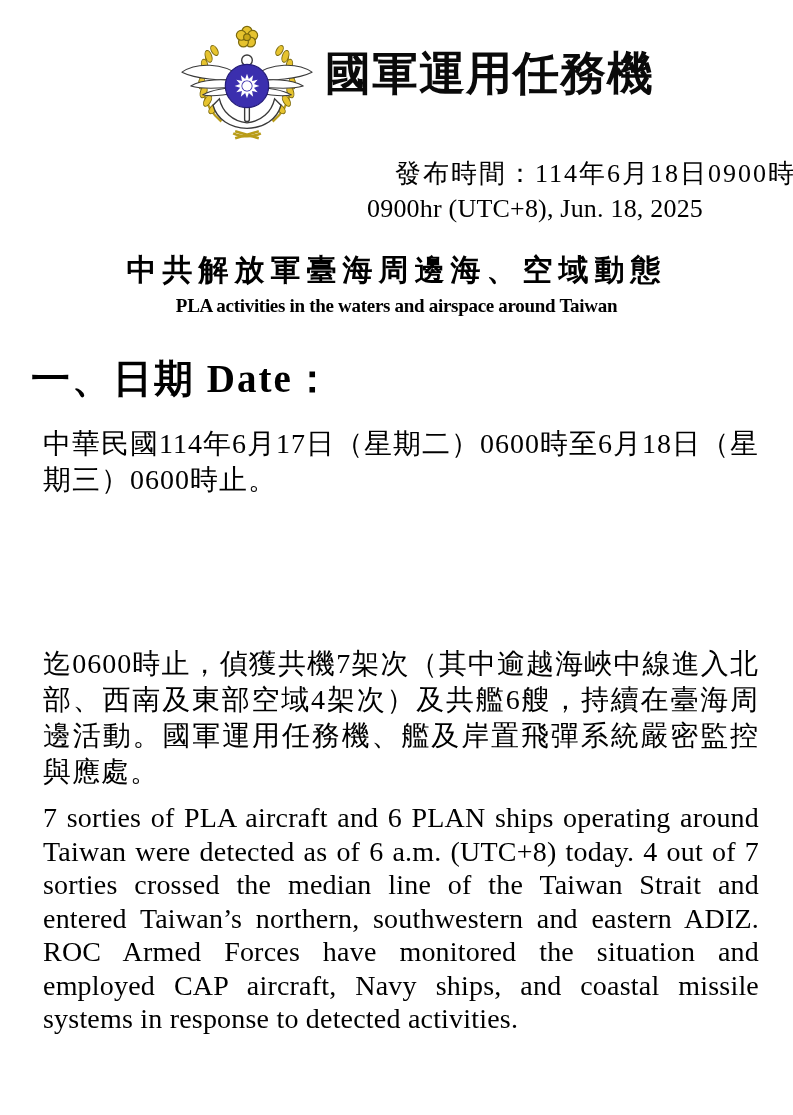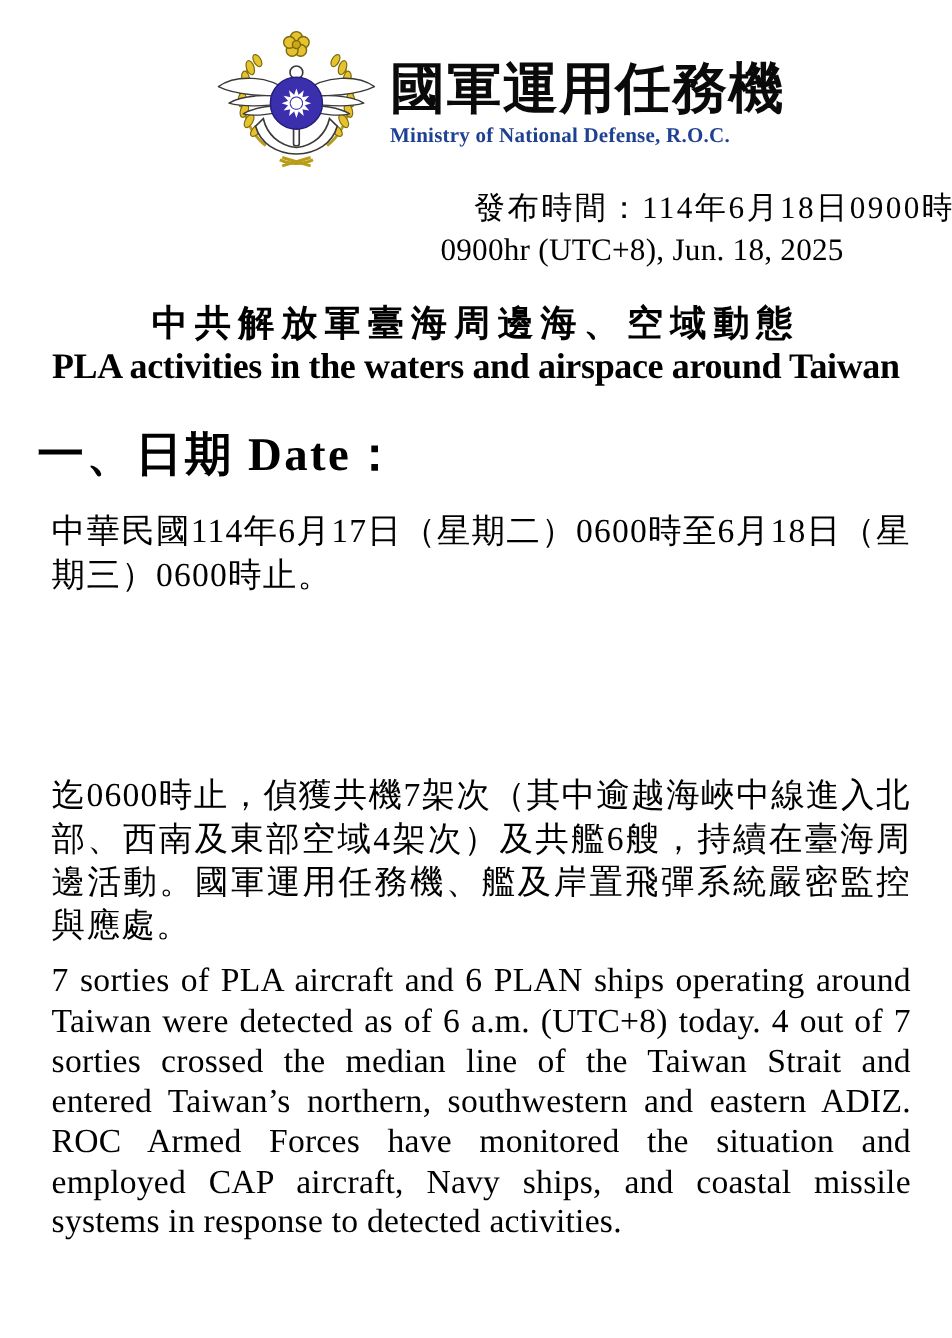--- a/index.html
+++ b/index.html
@@ -23,21 +23,21 @@
     font-size:17.5px; font-weight:bold; color:#1f4191;
     letter-spacing:0.2px; white-space:nowrap; margin-top:2px;
   }
   
   .release { position:absolute; left:367px; top:156px; font-size:26px; line-height:35px; }
   .release .cjk-line { letter-spacing:2px; white-space:nowrap;margin-left:28px; }
   .release .en-line { letter-spacing:0.2px; white-space:nowrap; }
   
   .doc-title { position:absolute; left:0; top:251px; width:793px; text-align:center; }
   .doc-title .cn { font-size:30px; font-weight:bold; letter-spacing:6px; line-height:38px; }
-  .doc-title .en { font-size:30px; font-weight:bold; letter-spacing:-0.3px; line-height:34px; }
+  .doc-title .en { font-size:19px; font-weight:bold; letter-spacing:-0.3px; line-height:34px; }
   
   .sec-heading {
     position:absolute; left:31px; width:720px;
     font-size:39px; font-weight:bold; letter-spacing:2px; white-space:nowrap;
   }
   .para {
     position:absolute; left:43px; width:716px;
     font-size:28px; text-align:justify;
   }
   .para.cjk { line-height:36px; letter-spacing:1px;margin-top:16px; }
@@ -128,21 +128,20 @@
     </g>
 
     <g stroke="#b99c18" stroke-width="2.6" fill="none">
       <path d="M56,112 C64,116 76,116 84,112"></path>
       <path d="M58,117 L82,110 M58,110 L82,117"></path>
     </g>
   </svg>
 
   <div class="wordmark">
     <div class="org-cn">國軍運用任務機</div>
-    <div class="org-en">Ministry of National Defense, R.O.C.</div>
   </div>
 
   <div class="release">
     <div class="cjk-line">發布時間：114年6月18日0900時</div>
     <div class="en-line">0900hr (UTC+8), Jun. 18, 2025</div>
   </div>
 
   <div class="doc-title">
     <div class="cn">中共解放軍臺海周邊海、空域動態</div>
     <div class="en">PLA activities in the waters and airspace around Taiwan</div>

